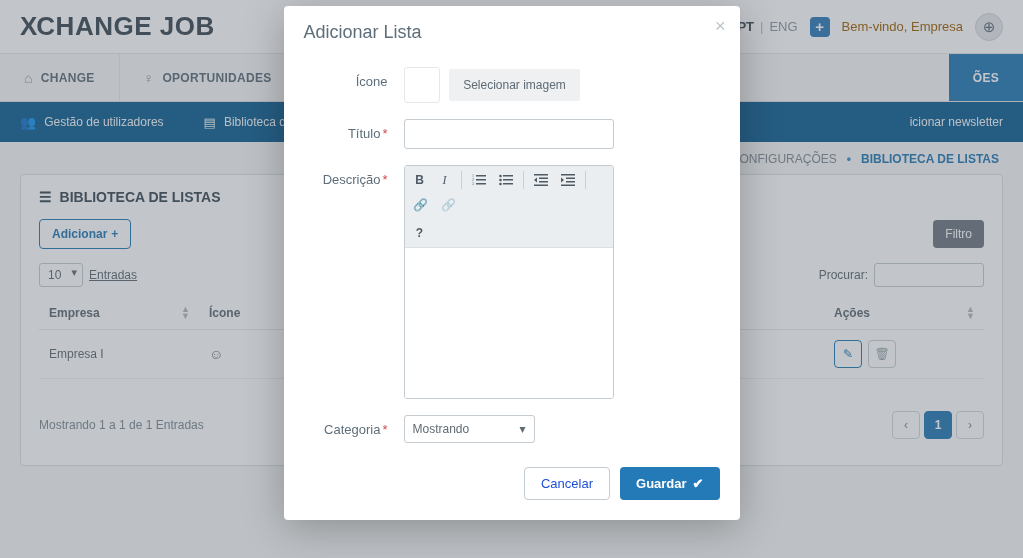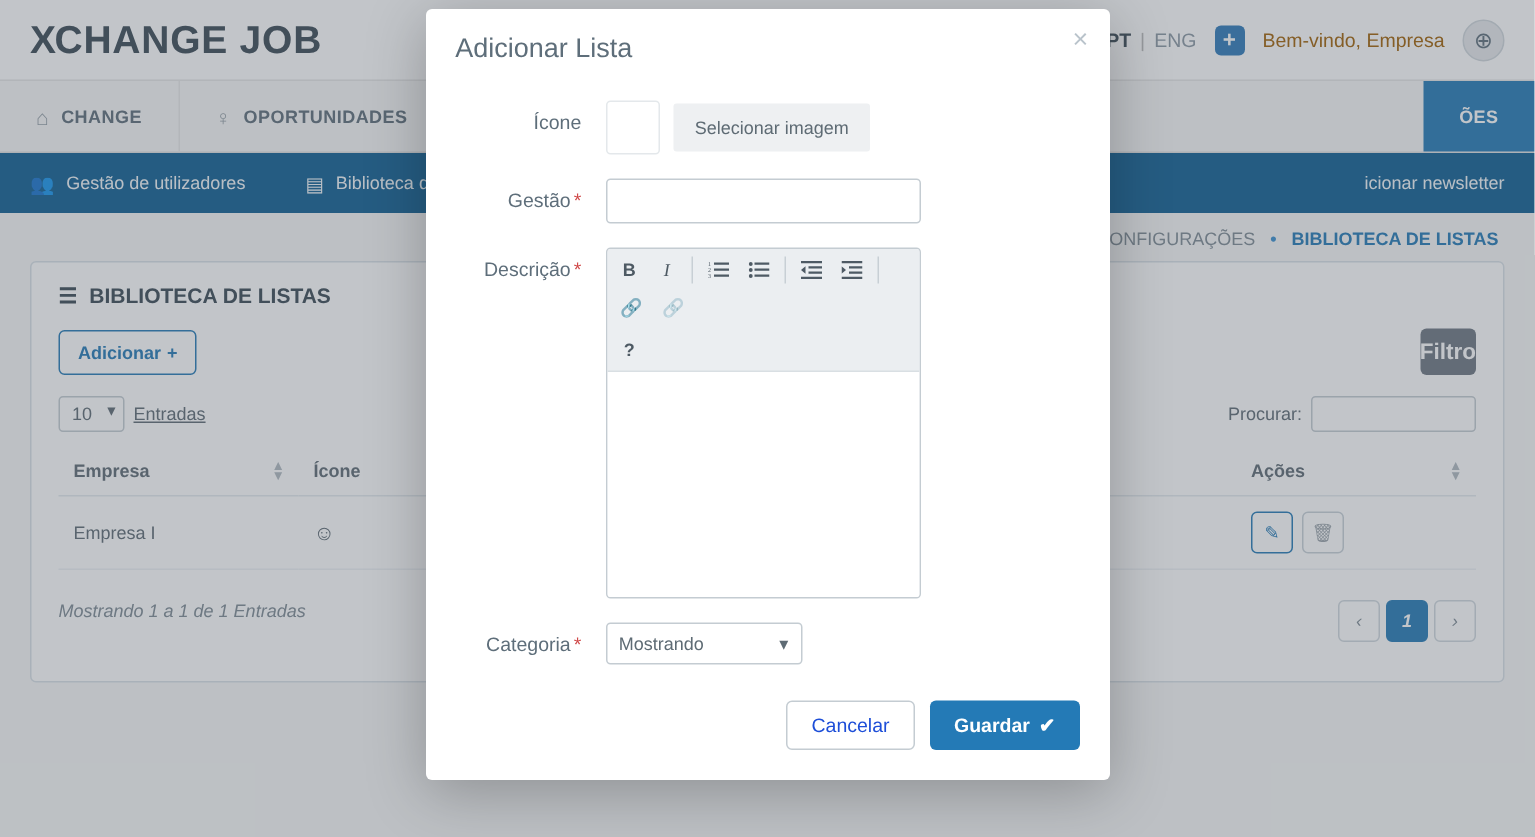--- a/index.html
+++ b/index.html
@@ -62,40 +62,40 @@
     .subnav-item .ico { font-size:13px; }
     
     .breadcrumb { display:flex; justify-content:flex-end; align-items:center; gap:10px; padding:10px 24px 8px; font-size:12px;}
     .breadcrumb .sep { color:#3a8fd0; font-weight:700;}
     .breadcrumb .link { color:#7e8b94; }
     .breadcrumb .current { color:#247ab6; font-weight:600;}
     
     .panel { margin:0 20px 20px; border:1px solid #d9e1e7; border-radius:4px; background:#fff; padding:14px 18px 26px; }
     .panel-title { font-weight:800; font-size:14px; color:#3b4a55; display:flex; align-items:center; gap:8px; margin-bottom:14px;}
     .add-btn { border:1px solid #247ab6; color:#247ab6; background:#fff; padding:7px 12px; border-radius:4px; font-weight:700; font-size:12px; display:inline-flex; align-items:center; gap:4px;}
-    .filter-btn { float:right; background:#6e7781; color:#fff; border:none; border-radius:4px; padding:7px 0; font-size:15px; font-weight:700;}
+    .filter-btn { float:right; background:#6e7781; color:#fff; border:none; border-radius:4px; padding:7px 12px; font-size:12px; font-weight:400;}
     .toolbar-row { display:flex; justify-content:space-between; align-items:center; margin-bottom:12px;}
     .entries-row { display:flex; justify-content:space-between; align-items:center; margin:14px 0 10px;}
     .entries-left { display:flex; align-items:center; gap:6px; font-size:12px; color:#5e6b74;text-decoration:underline;}
     .entry-select { height:24px; border:1px solid #c4ccd2; border-radius:3px; padding:0 20px 0 8px; font-size:12px; color:#5e6b74; background:#fff; appearance:none; -webkit-appearance:none; position:relative;}
     .entry-select-wrap { position:relative; display:inline-block;}
     .entry-select-wrap::after { content:"▾"; position:absolute; right:6px; top:3px; font-size:11px; color:#5e6b74; pointer-events:none;}
     .entries-right { display:flex; align-items:center; gap:6px; font-size:12px; color:#5e6b74;}
     .search-input { height:24px; border:1px solid #c4ccd2; border-radius:3px; width:110px; padding:0 6px; font-size:12px;}
     
     table { width:100%; border-collapse:collapse; font-size:12px; color:#5e6b74;}
     thead th { text-align:left; font-weight:700; padding:9px 10px; border-bottom:1px solid #e4eaee; position:relative;}
     .sort-icons { position:absolute; right:10px; top:9px; font-size:9px; color:#b1bac1; line-height:7px; letter-spacing:-1px;}
     tbody td { padding:10px; border-bottom:1px solid #eef2f5; }
     .row-icon { color:#5e6b74; font-size:14px;}
     .actions { display:flex; gap:6px; }
     .action-btn { width:28px; height:28px; border:1px solid #c8d1d8; border-radius:4px; background:#fff; display:flex; align-items:center; justify-content:center; font-size:12px; color:#247ab6;}
     .action-btn.trash { color:#9ba4ab; }
     .action-btn.active { border-color:#247ab6; }
-    .table-footer { display:flex; justify-content:space-between; margin-top:20px; font-size:12px; color:#7e8b94;font-style:italic;}
+    .table-footer { display:flex; justify-content:space-between; align-items:center; margin-top:32px; font-size:12px; color:#7e8b94;}
     .pager { display:flex; gap:4px;}
     .pager-btn { width:28px; height:28px; border:1px solid #d0d8de; border-radius:4px; background:#fff; color:#7e8b94; display:flex; align-items:center; justify-content:center; font-size:12px;}
     .pager-btn.active { background:#247ab6; border-color:#247ab6; color:#fff; font-weight:700;}
     
     .backdrop { position:absolute; inset:0; background:rgba(80,90,100,0.35);}
     .modal {
       position:absolute; top:6px; left:50%; transform:translateX(-50%);
       width:456px; background:#fff; border-radius:4px; box-shadow:0 8px 40px rgba(0,0,0,0.25);
       padding:16px 20px 20px;
     }
@@ -268,21 +268,21 @@
   <div class="form-row">
     <div class="form-label">Ícone</div>
     <div class="form-content">
       <span class="icon-box"></span>
       <button class="select-img-btn">Selecionar imagem</button>
     </div>
   </div>
 
   <div class="form-row">
     <div class="form-label">
-      <span>Gestão</span><span class="req">*</span>
+      <span>Título</span><span class="req">*</span>
     </div>
     <div class="form-content">
       <input class="text-input" style="">
     </div>
   </div>
 
   <div class="form-row">
     <div class="form-label">
       <span>Descrição</span><span class="req">*</span>
     </div>

